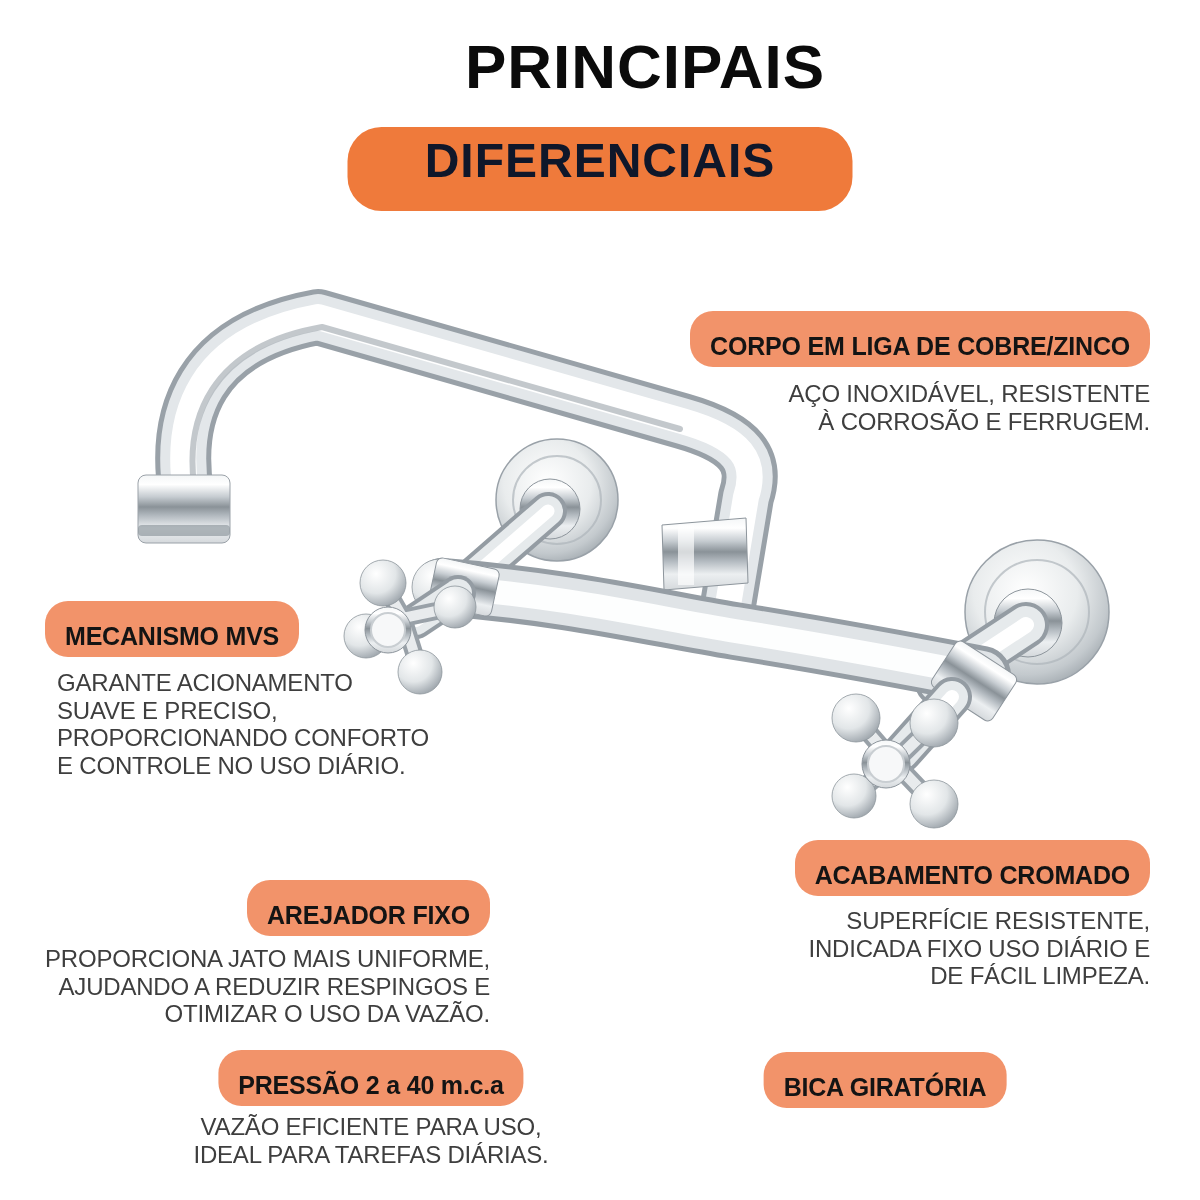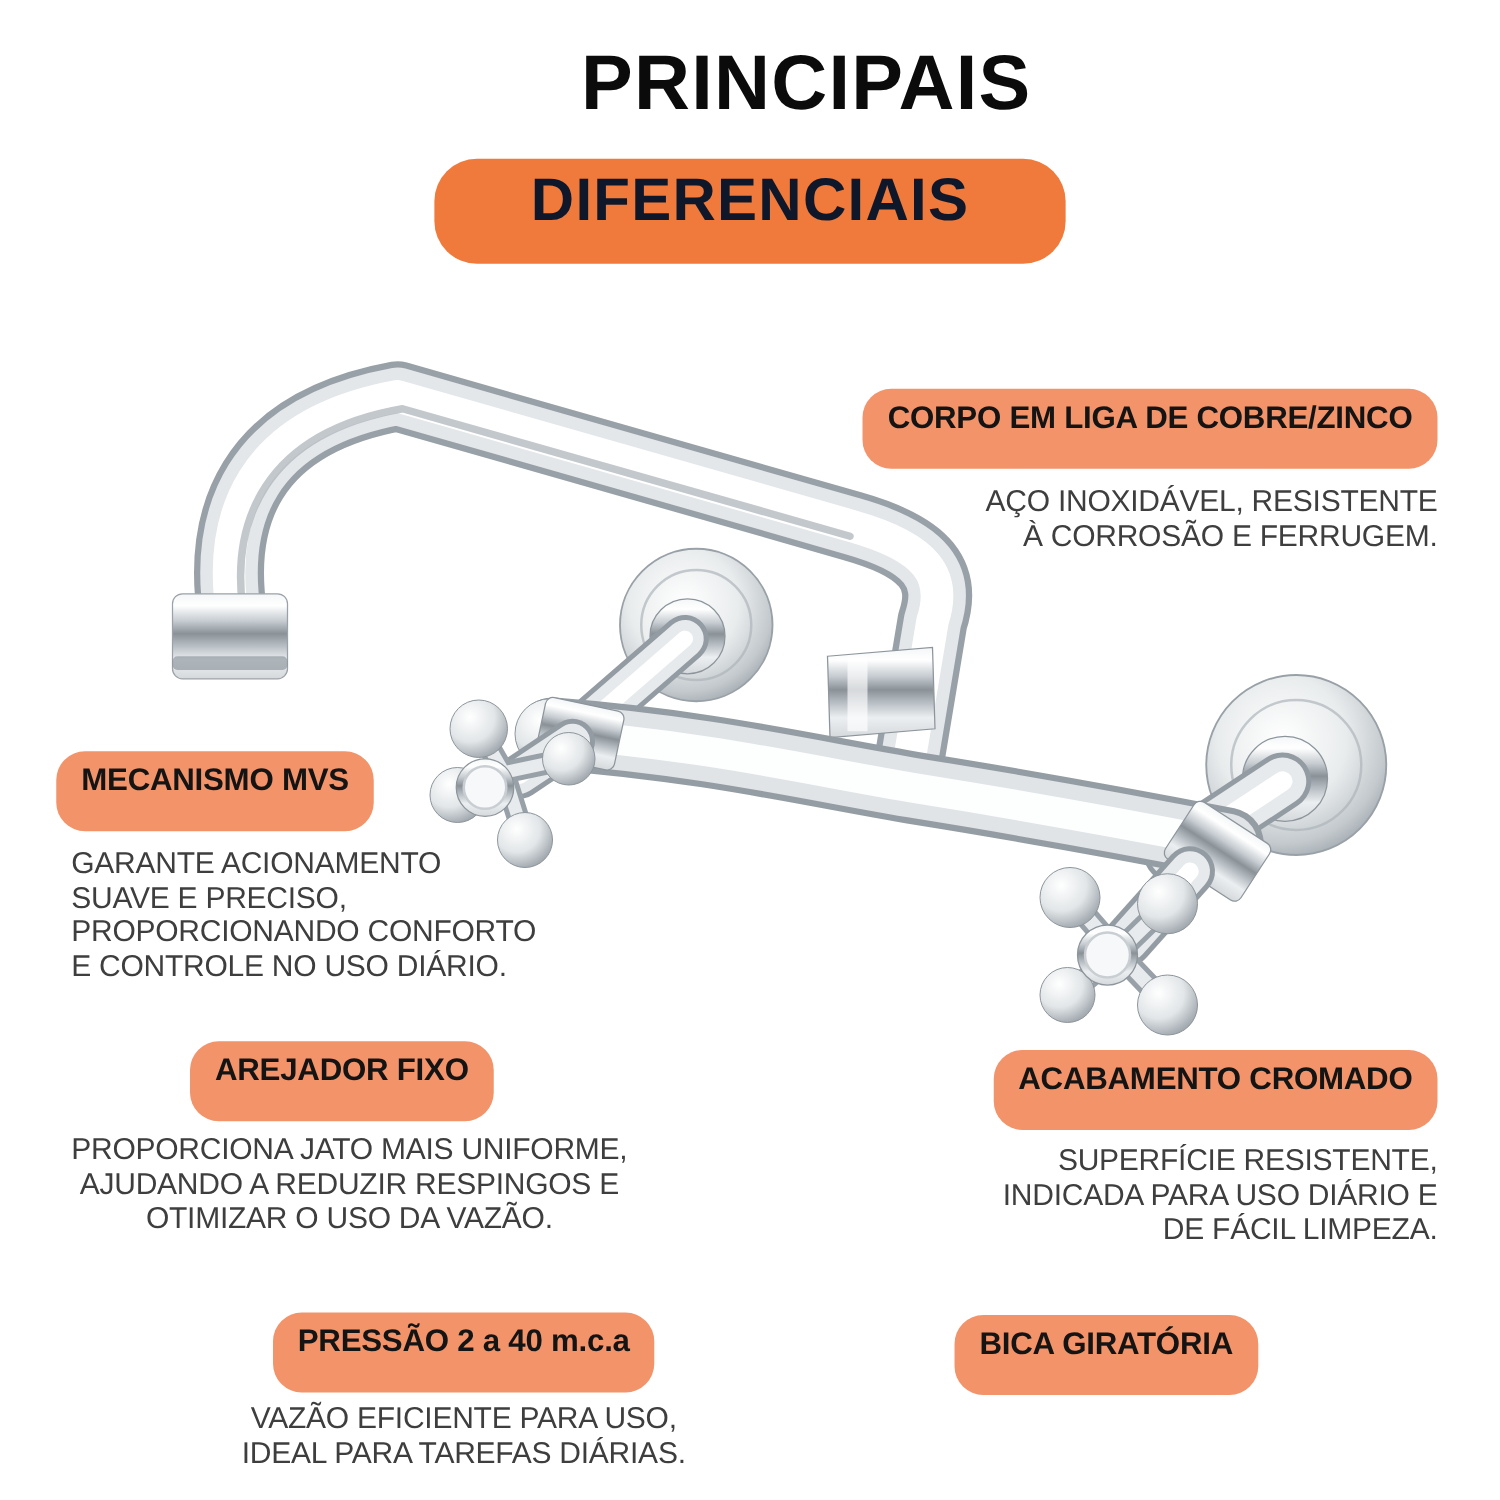--- a/index.html
+++ b/index.html
@@ -14,35 +14,35 @@
   .banner{
     position:absolute;top:127px;left:50%;transform:translateX(-50%);
     width:505px;height:84px;border-radius:34px;
     background:var(--banner-orange,#EF7A3B);
     color:#0f172a;font-size:48px;font-weight:bold;letter-spacing:1px;
     text-align:center;line-height:68px;white-space:nowrap;
   }
 
   .callout{position:absolute;}
   .pill{
-    display:inline-block;height:64px;line-height:46px;border-radius:23px;
-    padding:0 20px;background:var(--pill-orange,#F2936A);
+    display:inline-block;height:32px;line-height:46px;border-radius:23px;
+    padding:12px 20px;background:var(--pill-orange,#F2936A);
     color:var(--heading-text,#141414);font-size:25px;font-weight:bold;
     letter-spacing:-0.2px;white-space:nowrap;
   }
   .body-text{
     font-size:24px;line-height:27.5px;letter-spacing:-0.2px;
     color:var(--body-text,#3e3e3e);white-space:nowrap;
   }
   .co-corpo{top:311px;right:50px;text-align:right;}
   .co-corpo .body-text{margin-top:13px;}
   .co-mecanismo{top:601px;left:45px;text-align:left;}
   .co-mecanismo .body-text{margin-top:12px;margin-left:12px;}
-  .co-arejador{top:833px;left:45px;text-align:center;}
-  .co-arejador .body-text{margin-top:9px;margin-left:12px;}
+  .co-arejador{top:880px;left:45px;text-align:right;}
+  .co-arejador .body-text{margin-top:9px;}
   .co-acabamento{top:840px;right:50px;text-align:right;}
   .co-acabamento .body-text{margin-top:11px;}
   .co-pressao{top:1050px;left:371px;transform:translateX(-50%);text-align:center;}
   .co-pressao .body-text{margin-top:7px;}
   .co-bica{top:1052px;left:885px;transform:translateX(-50%);text-align:center;}
   .co-bica .body-text{margin-top:7px;}
 
   .faucet{position:absolute;left:90px;top:235px;width:1060px;height:630px;}
 </style>
 </head>
@@ -192,21 +192,21 @@
       <div>PROPORCIONA JATO MAIS UNIFORME,</div>
       <div>AJUDANDO A REDUZIR RESPINGOS E</div>
       <div>OTIMIZAR O USO DA VAZÃO.</div>
     </div>
   </div>
 
   <div class="callout co-acabamento">
     <div class="pill">ACABAMENTO CROMADO</div>
     <div class="body-text">
       <div>SUPERFÍCIE RESISTENTE,</div>
-      <div>INDICADA PARA USO DIÁRIO E</div>
+      <div>INDICADA FIXO USO DIÁRIO E</div>
       <div>DE FÁCIL LIMPEZA.</div>
     </div>
   </div>
 
   <div class="callout co-pressao">
     <div class="pill">PRESSÃO 2 a 40 m.c.a</div>
     <div class="body-text">
       <div>VAZÃO EFICIENTE PARA USO,</div>
       <div>IDEAL PARA TAREFAS DIÁRIAS.</div>
     </div>

